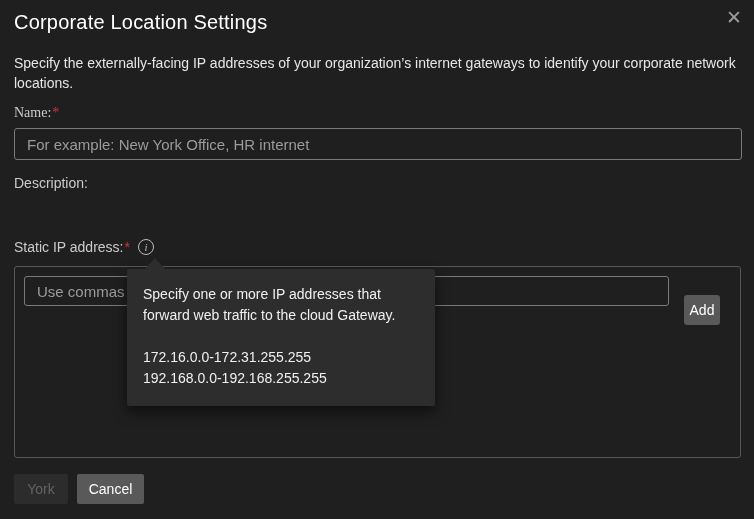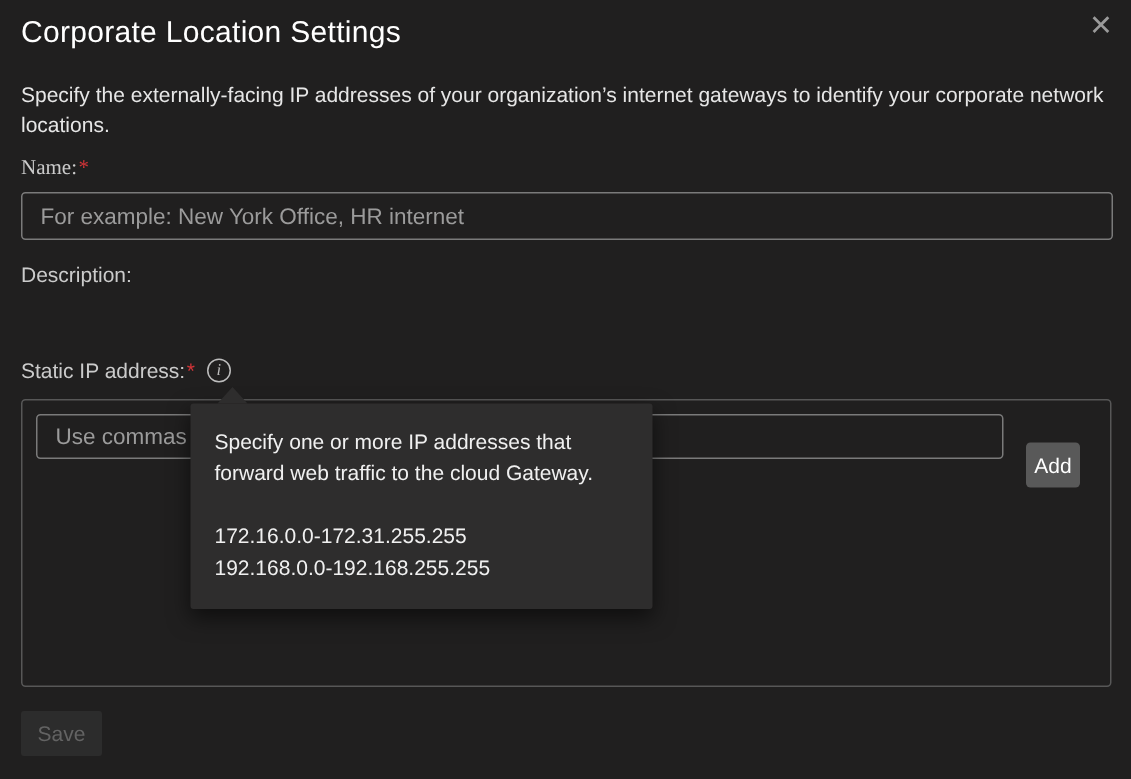--- a/index.html
+++ b/index.html
@@ -198,15 +198,16 @@
     <button class="add-btn">Add</button>
   </div>
 
   <div class="tooltip">
     <div>Specify one or more IP addresses that forward web traffic to the cloud Gateway.</div>
     <div class="gap"></div>
     <div>172.16.0.0-172.31.255.255</div>
     <div>192.168.0.0-192.168.255.255</div>
   </div>
 
-  <button class="footer-btn save-btn">Save</button>
+  <button class="footer-btn save-btn">York</button>
+  <button class="footer-btn cancel-btn">Cancel</button>
 
 </div>
 
 </body></html>

